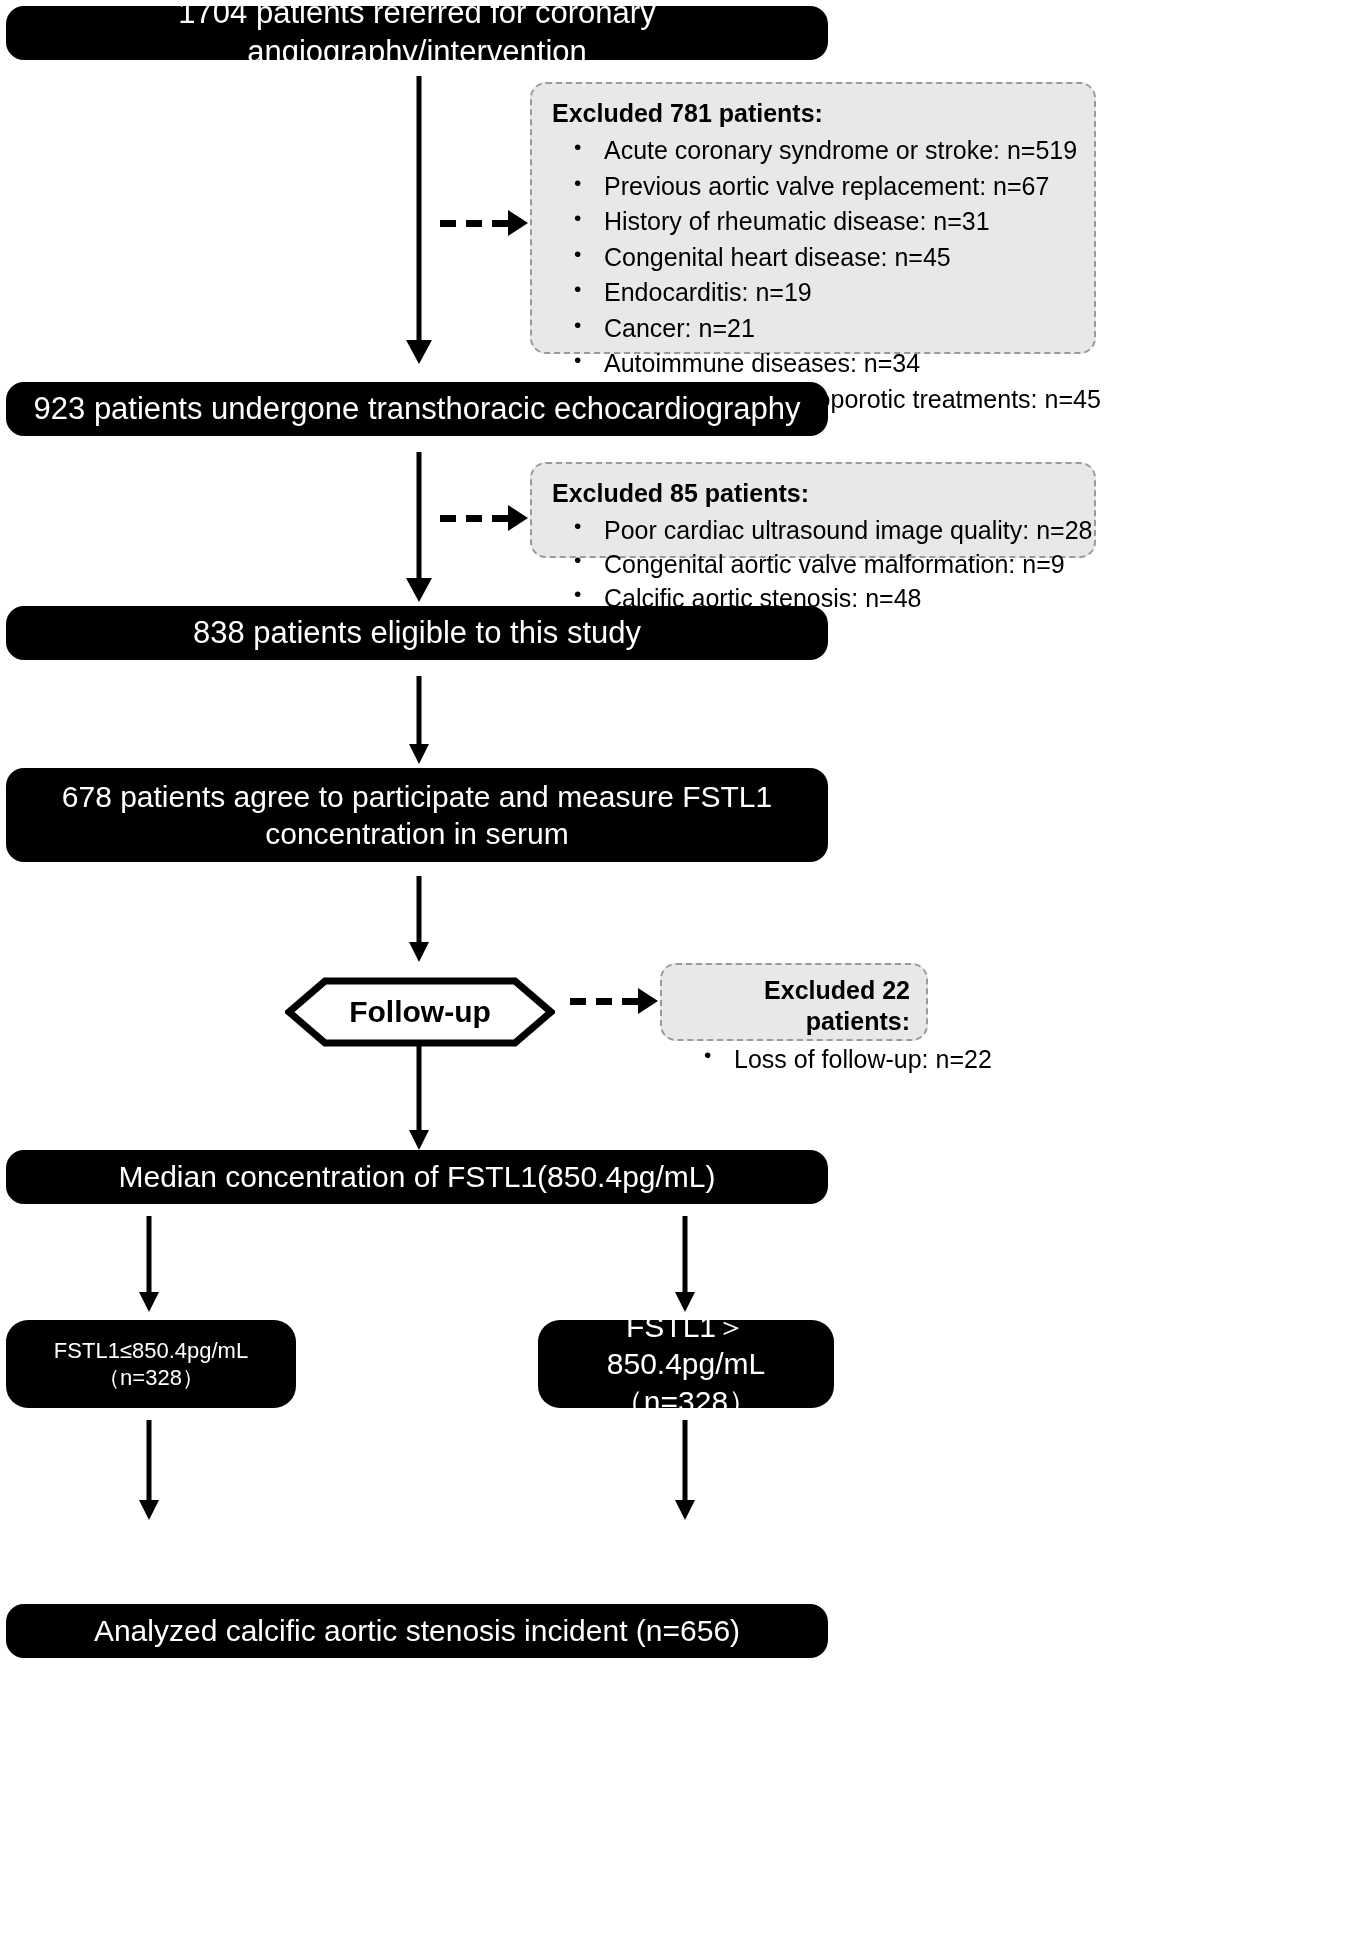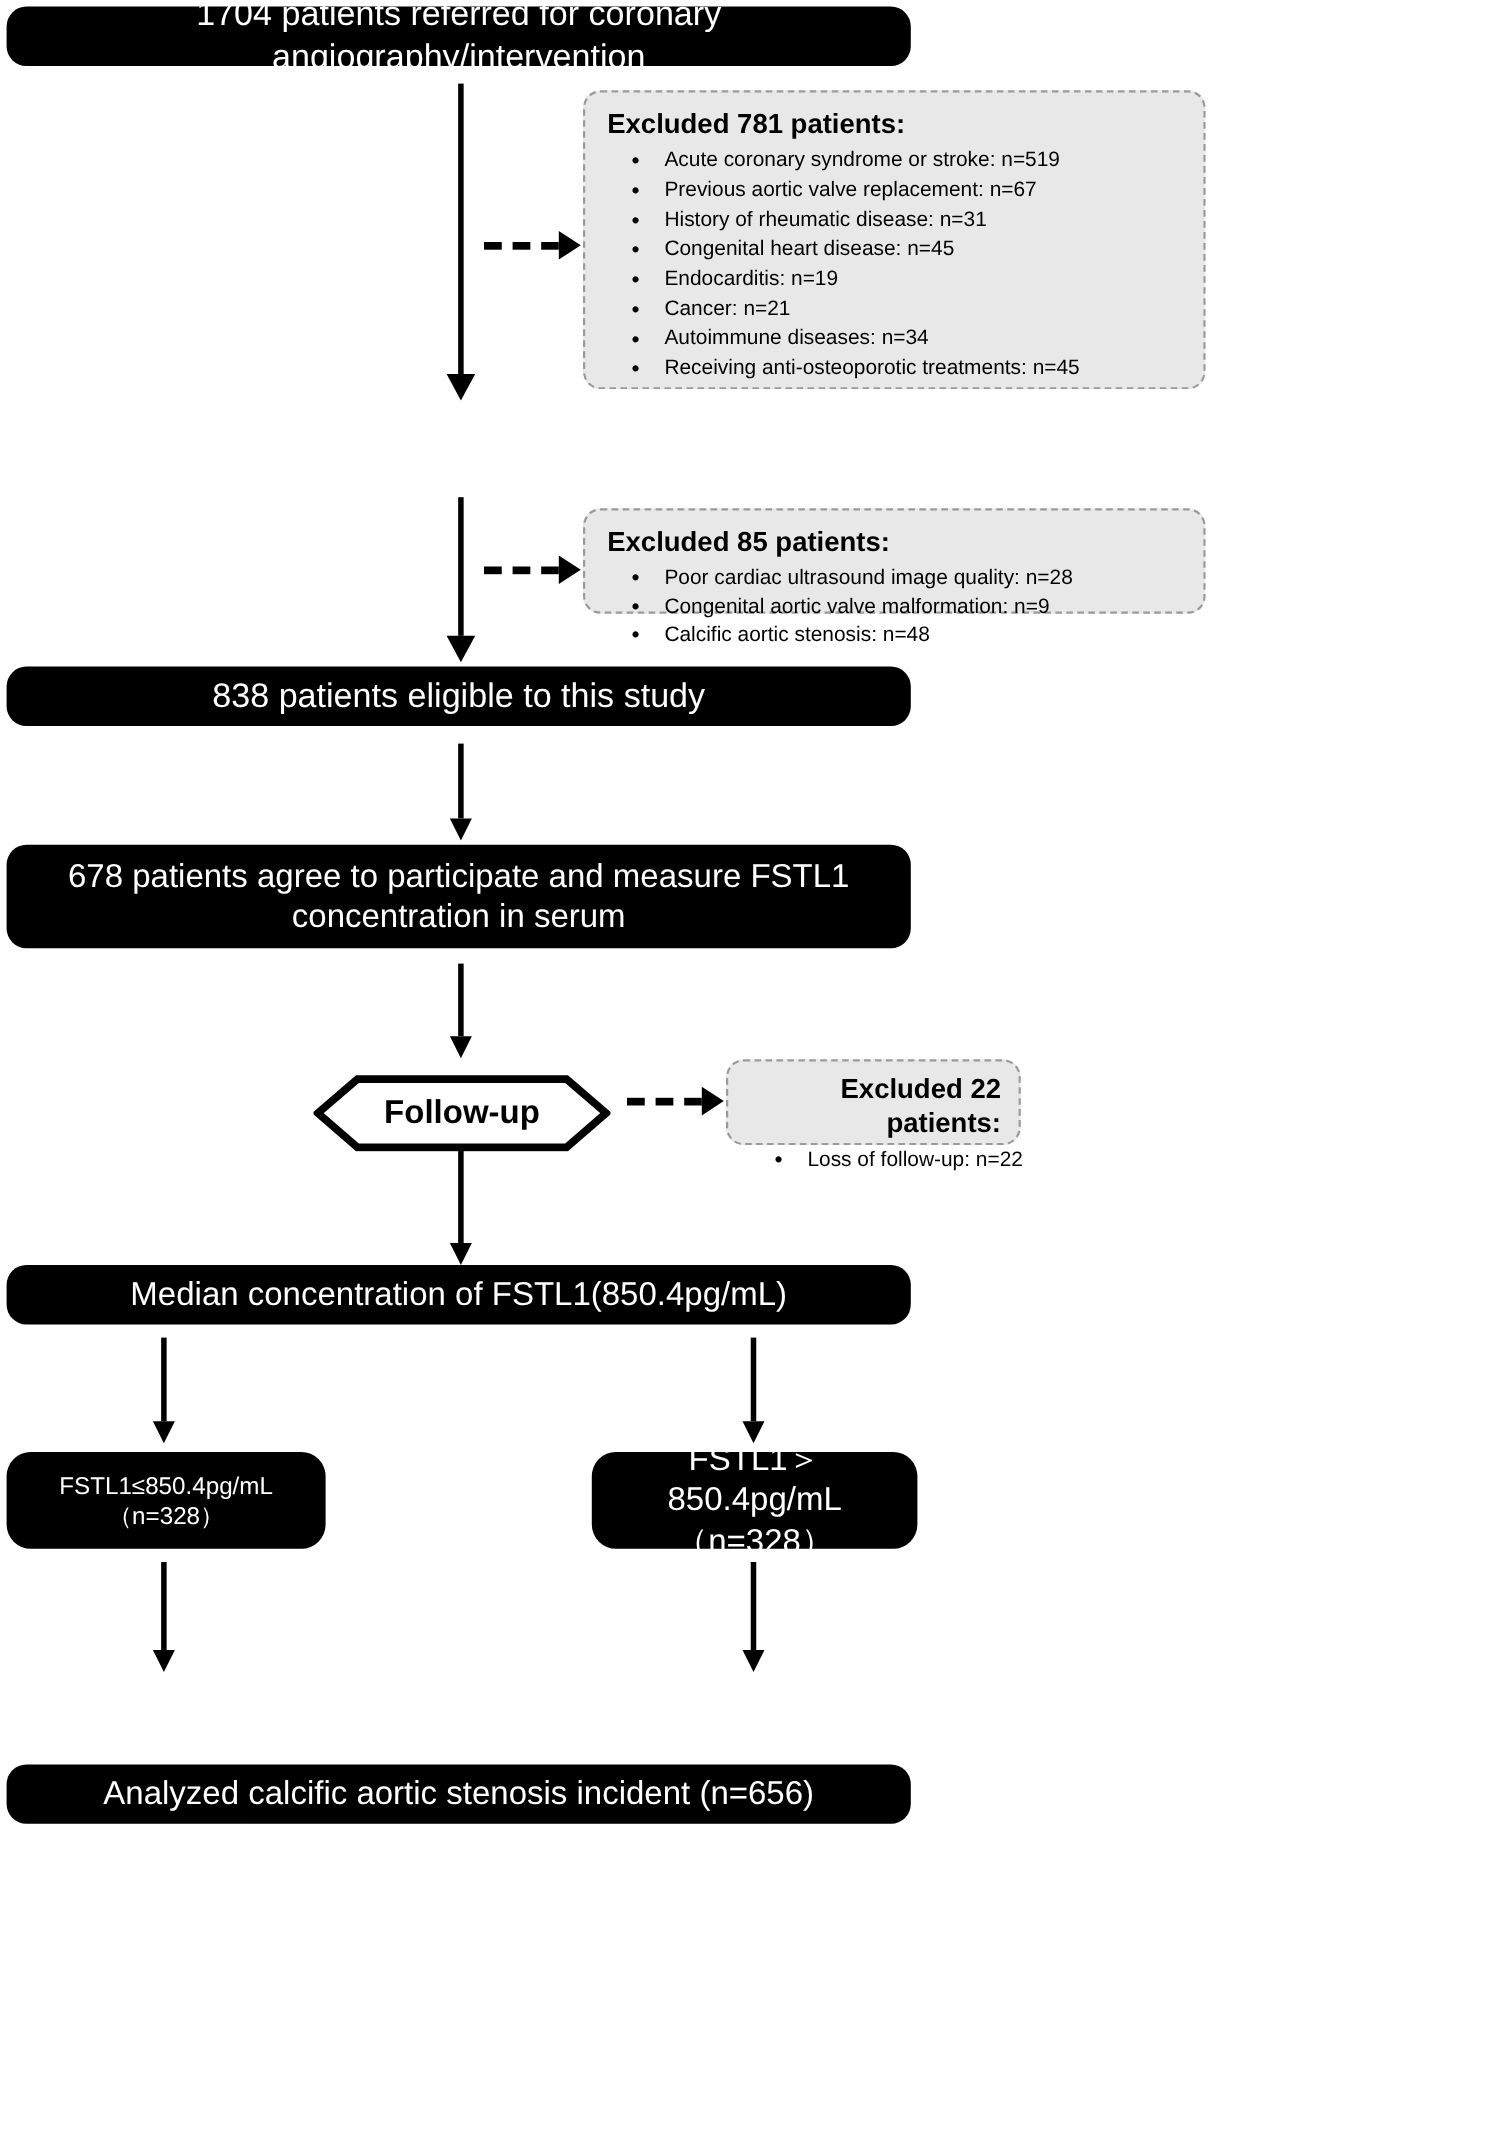--- a/index.html
+++ b/index.html
@@ -53,21 +53,21 @@
     font-weight: bold;
     margin: 0 0 4px 4px;
     line-height: 1.25;
   }
   .excl-list {
     margin: 0;
     padding: 0;
     list-style: none;
   }
   .excl-list li {
-    font-size: 19px;
+    font-size: 25px;
     line-height: 1.42;
     position: relative;
     padding-left: 56px;
     white-space: nowrap;
   }
   .excl-list li::before {
     content: "\2022";
     position: absolute;
     left: 26px;
     top: -1px;
@@ -167,20 +167,23 @@
       <li>Previous aortic valve replacement: n=67</li>
       <li>History of rheumatic disease: n=31</li>
       <li>Congenital heart disease: n=45</li>
       <li>Endocarditis: n=19</li>
       <li>Cancer: n=21</li>
       <li>Autoimmune diseases: n=34</li>
       <li>Receiving anti-osteoporotic treatments: n=45</li>
     </ul>
   </div>
 
+  <div class="black-box" style="left:6px; top:382px; width:822px; height:54px; font-size:31px;">
+    <span>923 patients undergone transthoracic echocardiography</span>
+  </div>
 
   <div class="v-arrow" style="left:404px; top:452px; width:30px; height:150px;">
     <div class="shaft" style="width:5px; height:126px;"></div>
     <div class="head"></div>
   </div>
 
   <div class="h-dash-arrow" style="left:440px; top:505px; width:88px; height:26px;">
     <div class="dashes"></div>
     <div class="tip"></div>
   </div>

